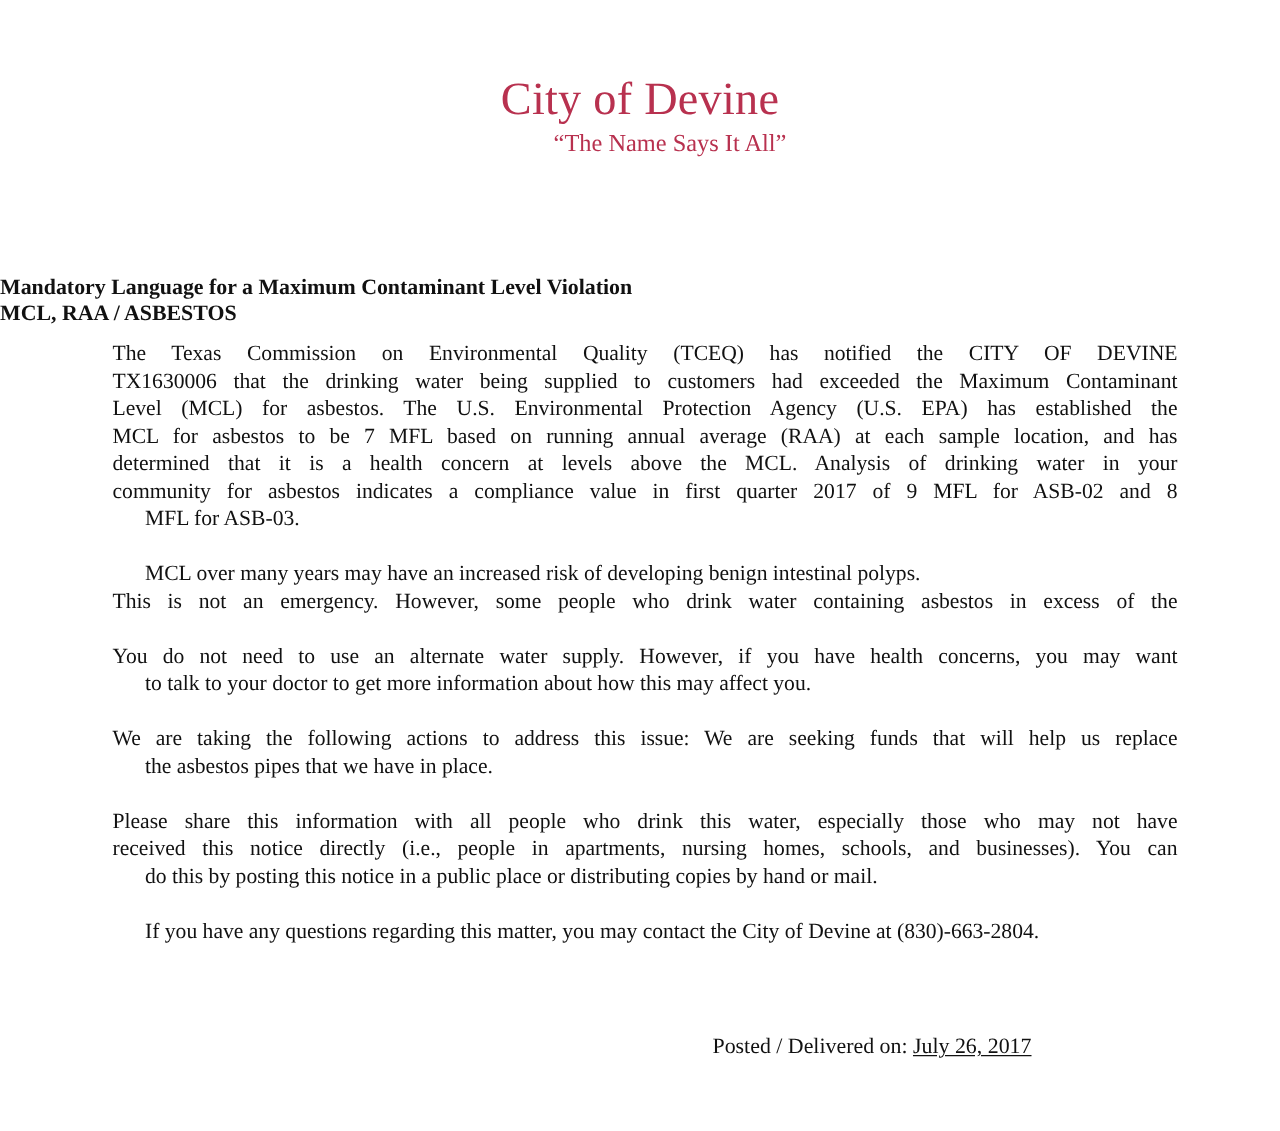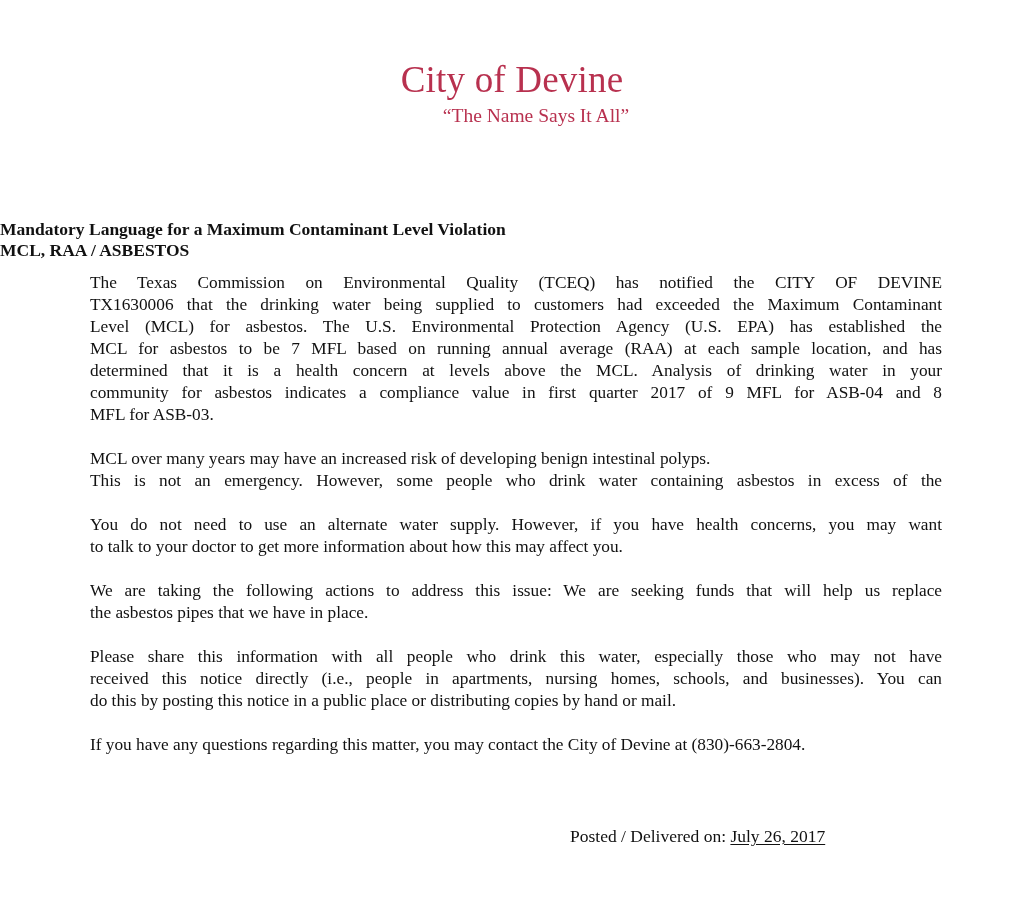--- a/index.html
+++ b/index.html
@@ -58,20 +58,21 @@
     text-align: justify;
   }
   .para .line {
     display: block;
     text-align: justify;
     text-align-last: justify;
     white-space: nowrap;
   }
   .para .line.last {
     text-align-last: left;
+    margin-left: 26px;
   }
   .p1 .line { white-space: normal; }
   .posted {
     position: absolute;
     top: 825px;
     left: 570px;
     font-size: 17.5px;
     line-height: 22px;
   }
   .posted .date {
@@ -92,21 +93,21 @@
   <div>MCL, RAA / ASBESTOS</div>
 </div>
 
 <main class="body">
   <p class="para p1">
     <span class="line" style="white-space: nowrap; word-spacing: 16.1445px; text-align: left; text-align-last: left;">The Texas Commission on Environmental Quality (TCEQ) has notified the CITY OF DEVINE</span>
     <span class="line" style="white-space: nowrap; word-spacing: 8.94351px; text-align: left; text-align-last: left;">TX1630006 that the drinking water being supplied to customers had exceeded the Maximum Contaminant</span>
     <span class="line" style="white-space: nowrap; word-spacing: 11.3401px; text-align: left; text-align-last: left;">Level (MCL) for asbestos.  The U.S. Environmental Protection Agency (U.S. EPA) has established the</span>
     <span class="line" style="white-space: nowrap; word-spacing: 7.0651px; text-align: left; text-align-last: left;">MCL for asbestos to be 7 MFL based on running annual average (RAA) at each sample location, and has</span>
     <span class="line" style="white-space: nowrap; word-spacing: 10.3695px; text-align: left; text-align-last: left;">determined that it is a health concern at levels above the MCL.  Analysis of drinking water in your</span>
-    <span class="line" style="white-space: nowrap; word-spacing: 8.45772px; text-align: left; text-align-last: left;">community for asbestos indicates a compliance value in first quarter 2017 of 9 MFL for ASB-04 and 8</span>
+    <span class="line" style="white-space: nowrap; word-spacing: 8.45772px; text-align: left; text-align-last: left;">community for asbestos indicates a compliance value in first quarter 2017 of 9 MFL for ASB-02 and 8</span>
     <span class="line last" style="white-space: nowrap;">MFL for ASB-03.</span>
   </p>
   <p class="para">
     <span class="line last" style="white-space: nowrap;">MCL over many years may have an increased risk of developing benign intestinal polyps.</span>
     <span class="line" style="white-space: nowrap; word-spacing: 9.05176px; text-align: left; text-align-last: left;">This is not an emergency.  However, some people who drink water containing asbestos in excess of the</span>
   </p>
   <p class="para">
     <span class="line" style="white-space: nowrap; word-spacing: 7.83247px; text-align: left; text-align-last: left;">You do not need to use an alternate water supply.  However, if you have health concerns, you may want</span>
     <span class="line last" style="white-space: nowrap;">to talk to your doctor to get more information about how this may affect you.</span>
   </p>

